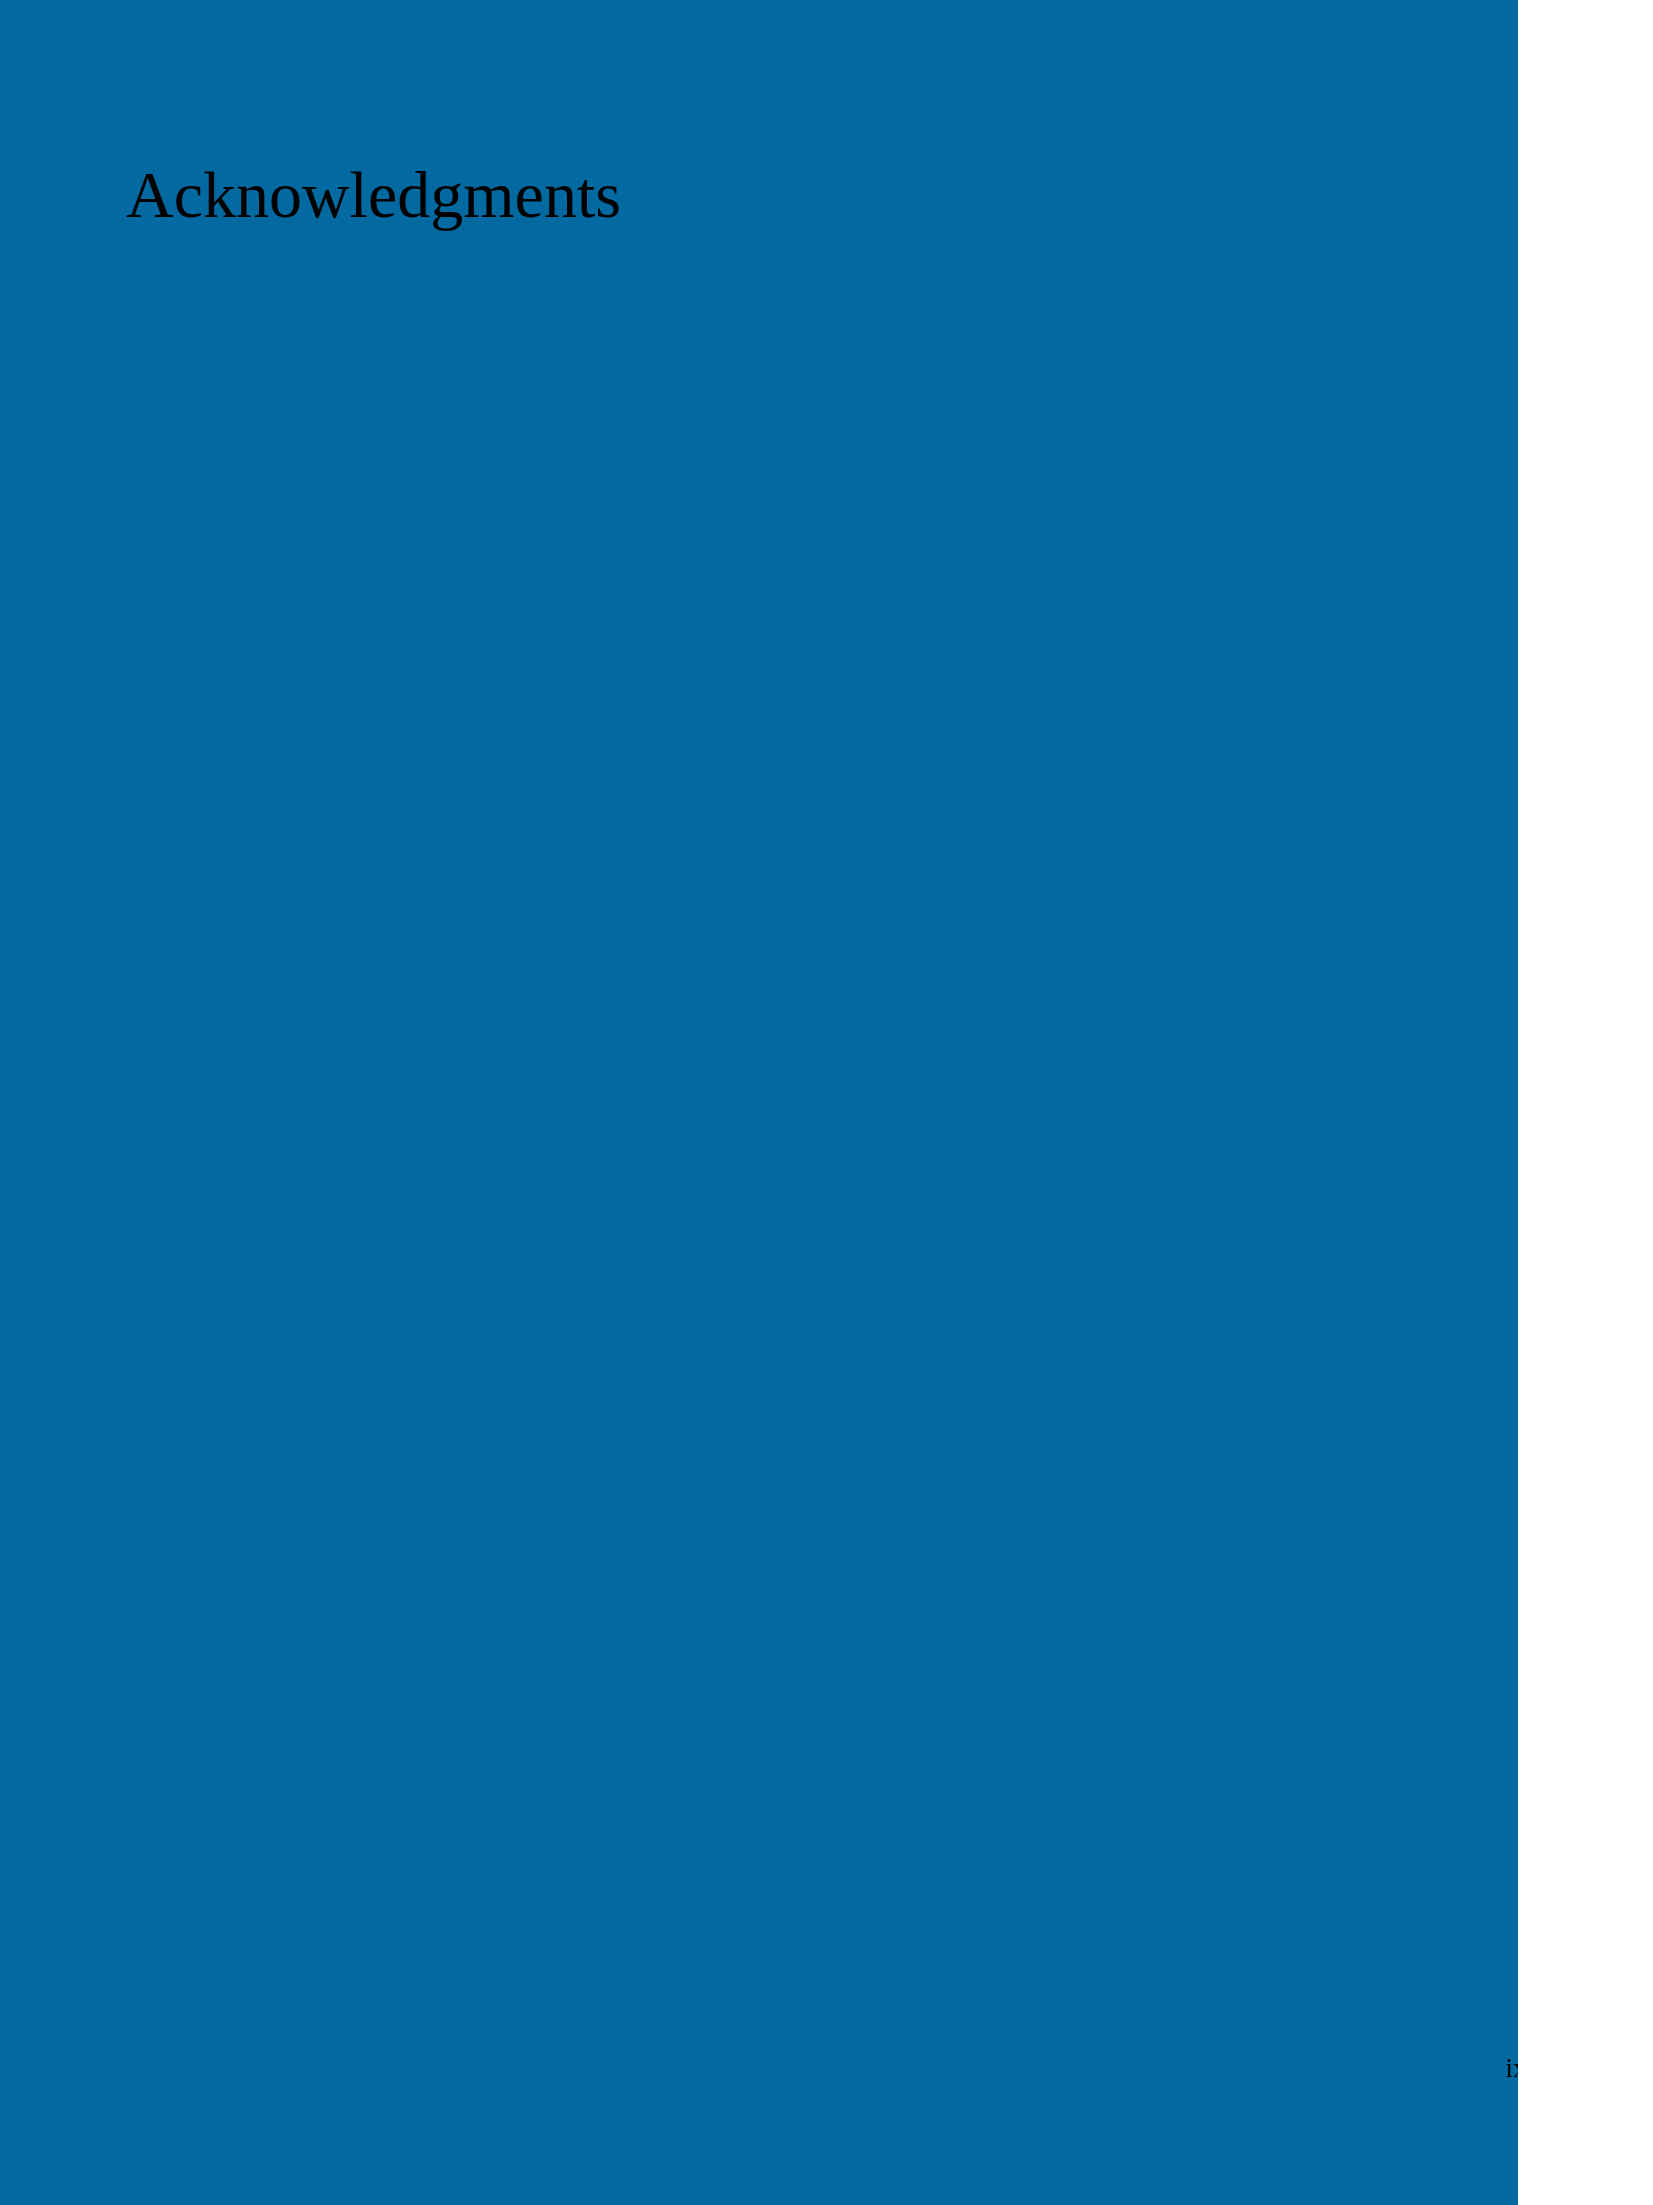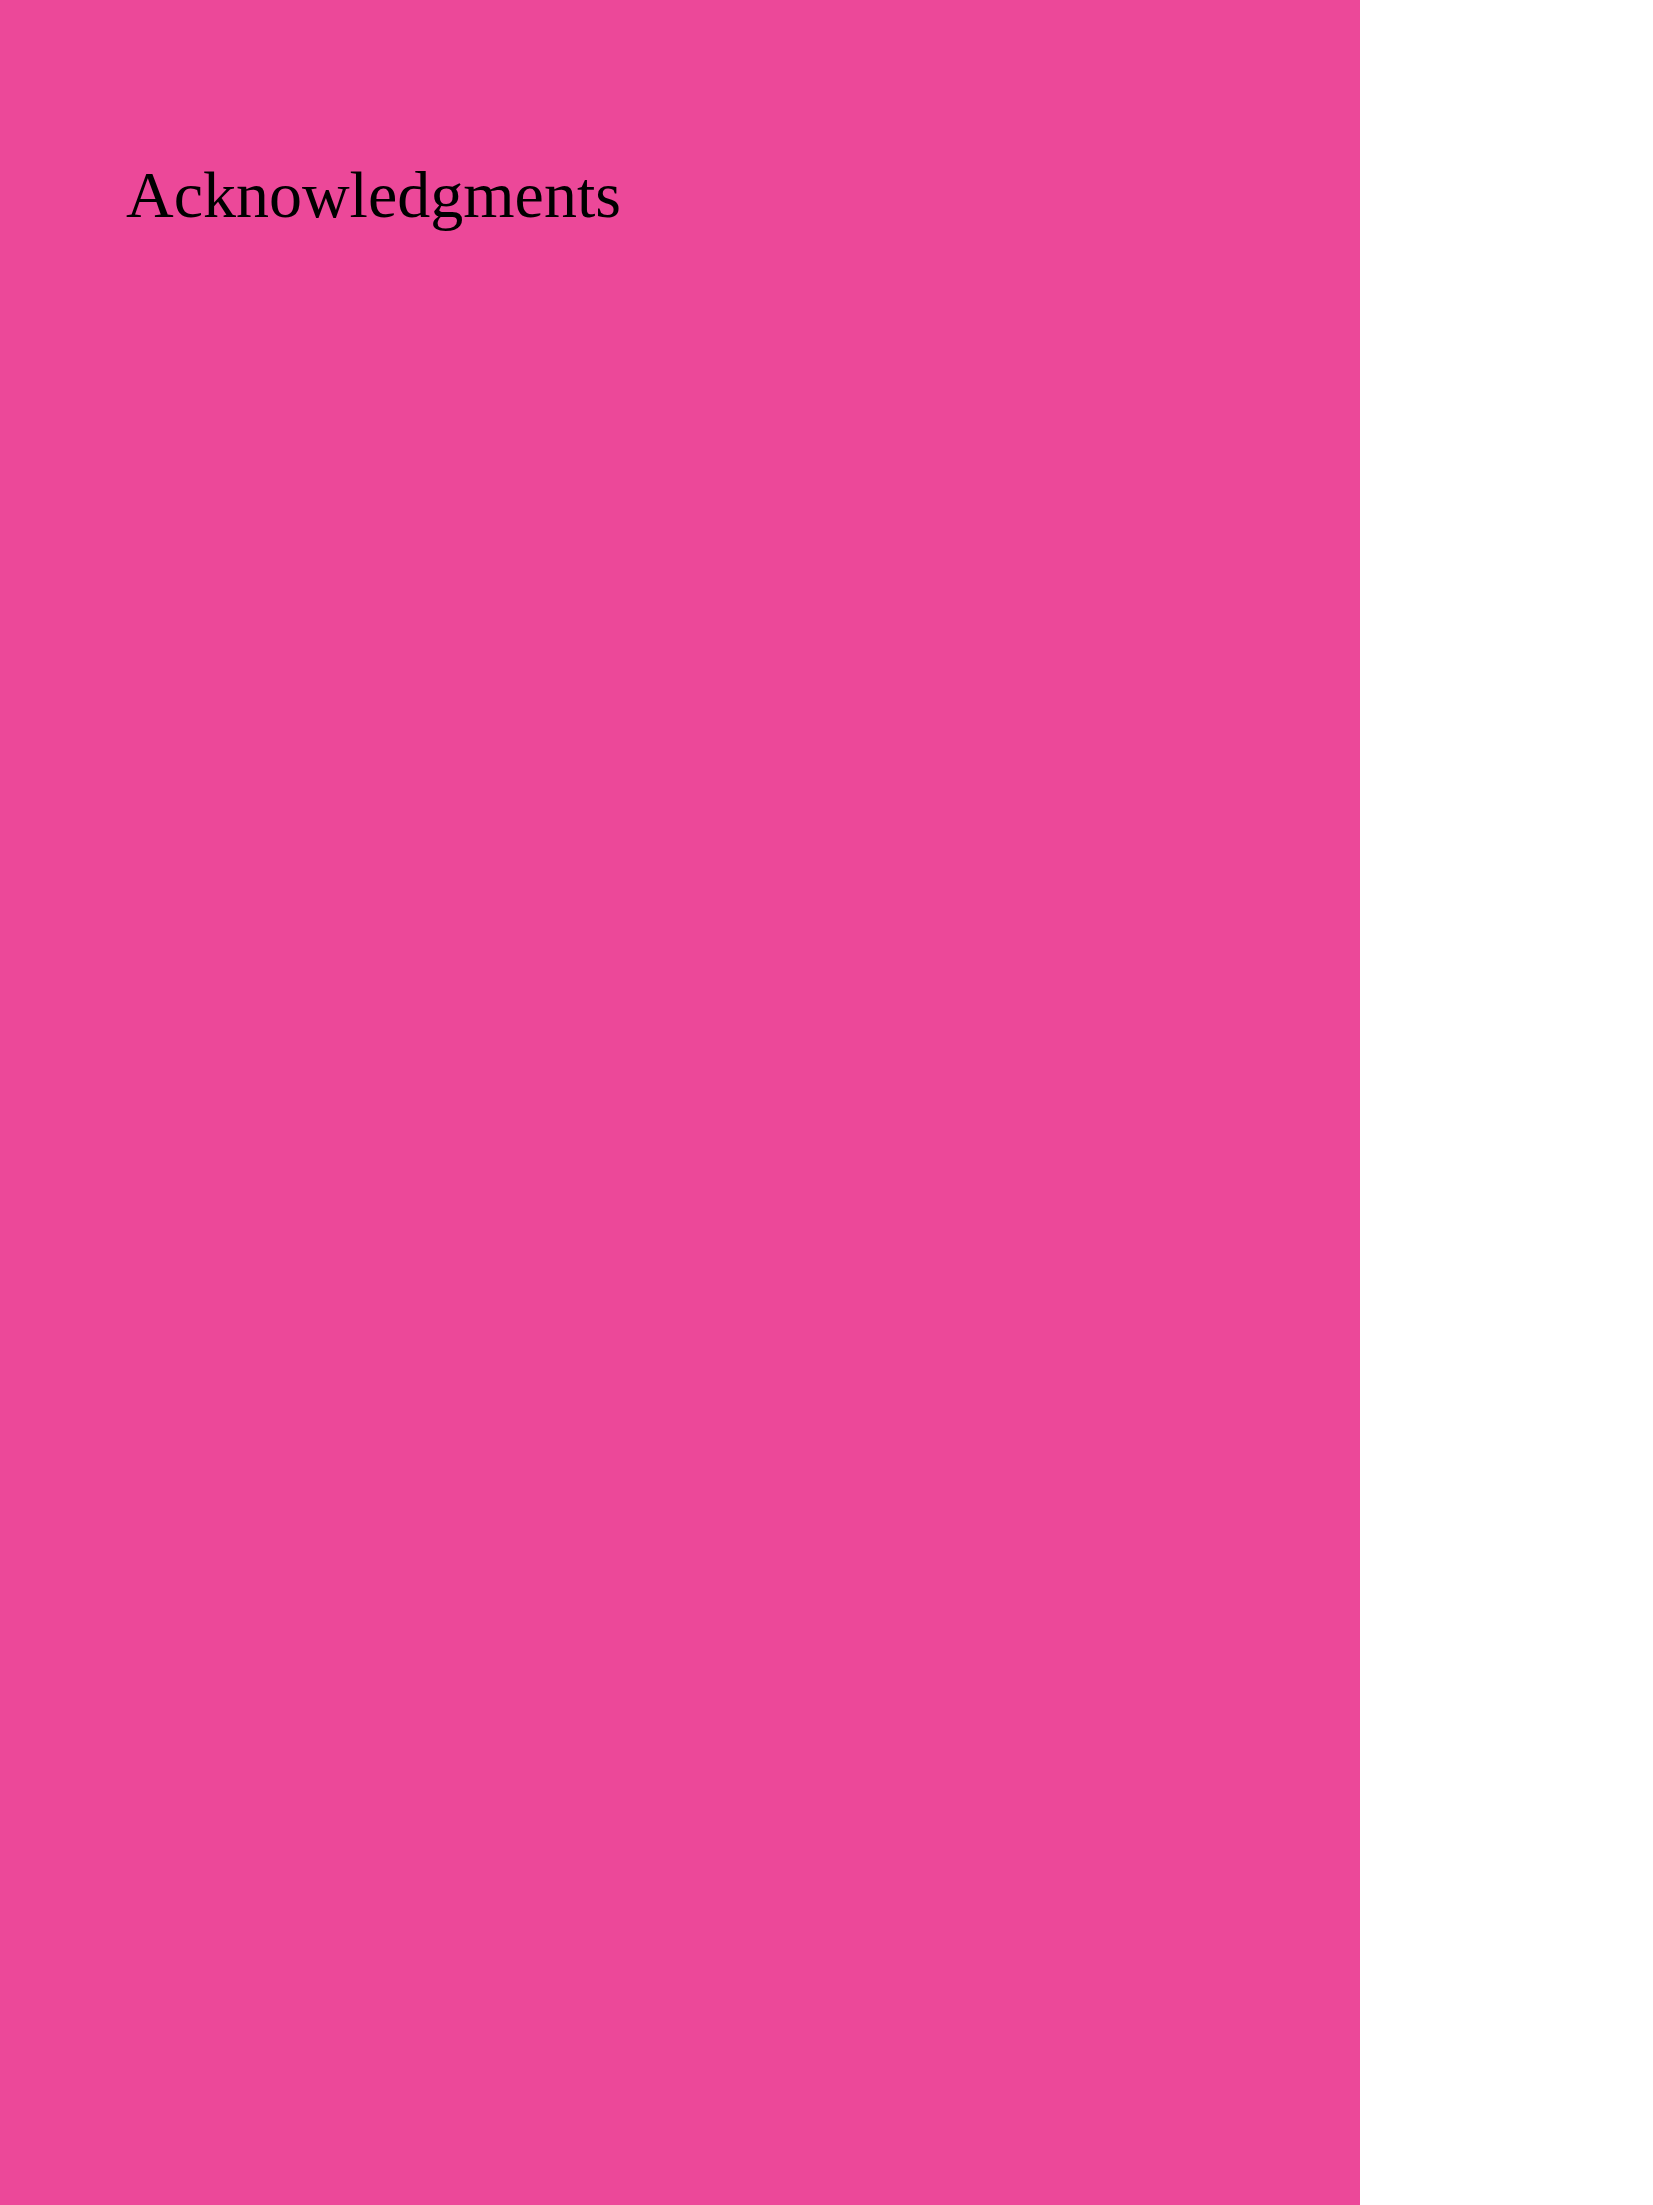--- a/index.html
+++ b/index.html
@@ -2,23 +2,23 @@
 <html style="font-size:10.7px"><head>
 <meta charset="utf-8">
 <style>
   html, body {
     margin: 0;
     padding: 0;
     background: #ffffff;
   }
   .page {
     position: relative;
-    width: 1360px;
+    width: 1518px;
     height: 2205px;
-    background: #ec4899;
+    background: #0369a1;
     color: #000000;
     font-family: "Liberation Serif", "DejaVu Serif", serif;
     overflow: hidden;
   }
   .chapter-title {
     position: absolute;
     left: 126px;
     top: 162px;
     margin: 0;
     font-size: 66px;

